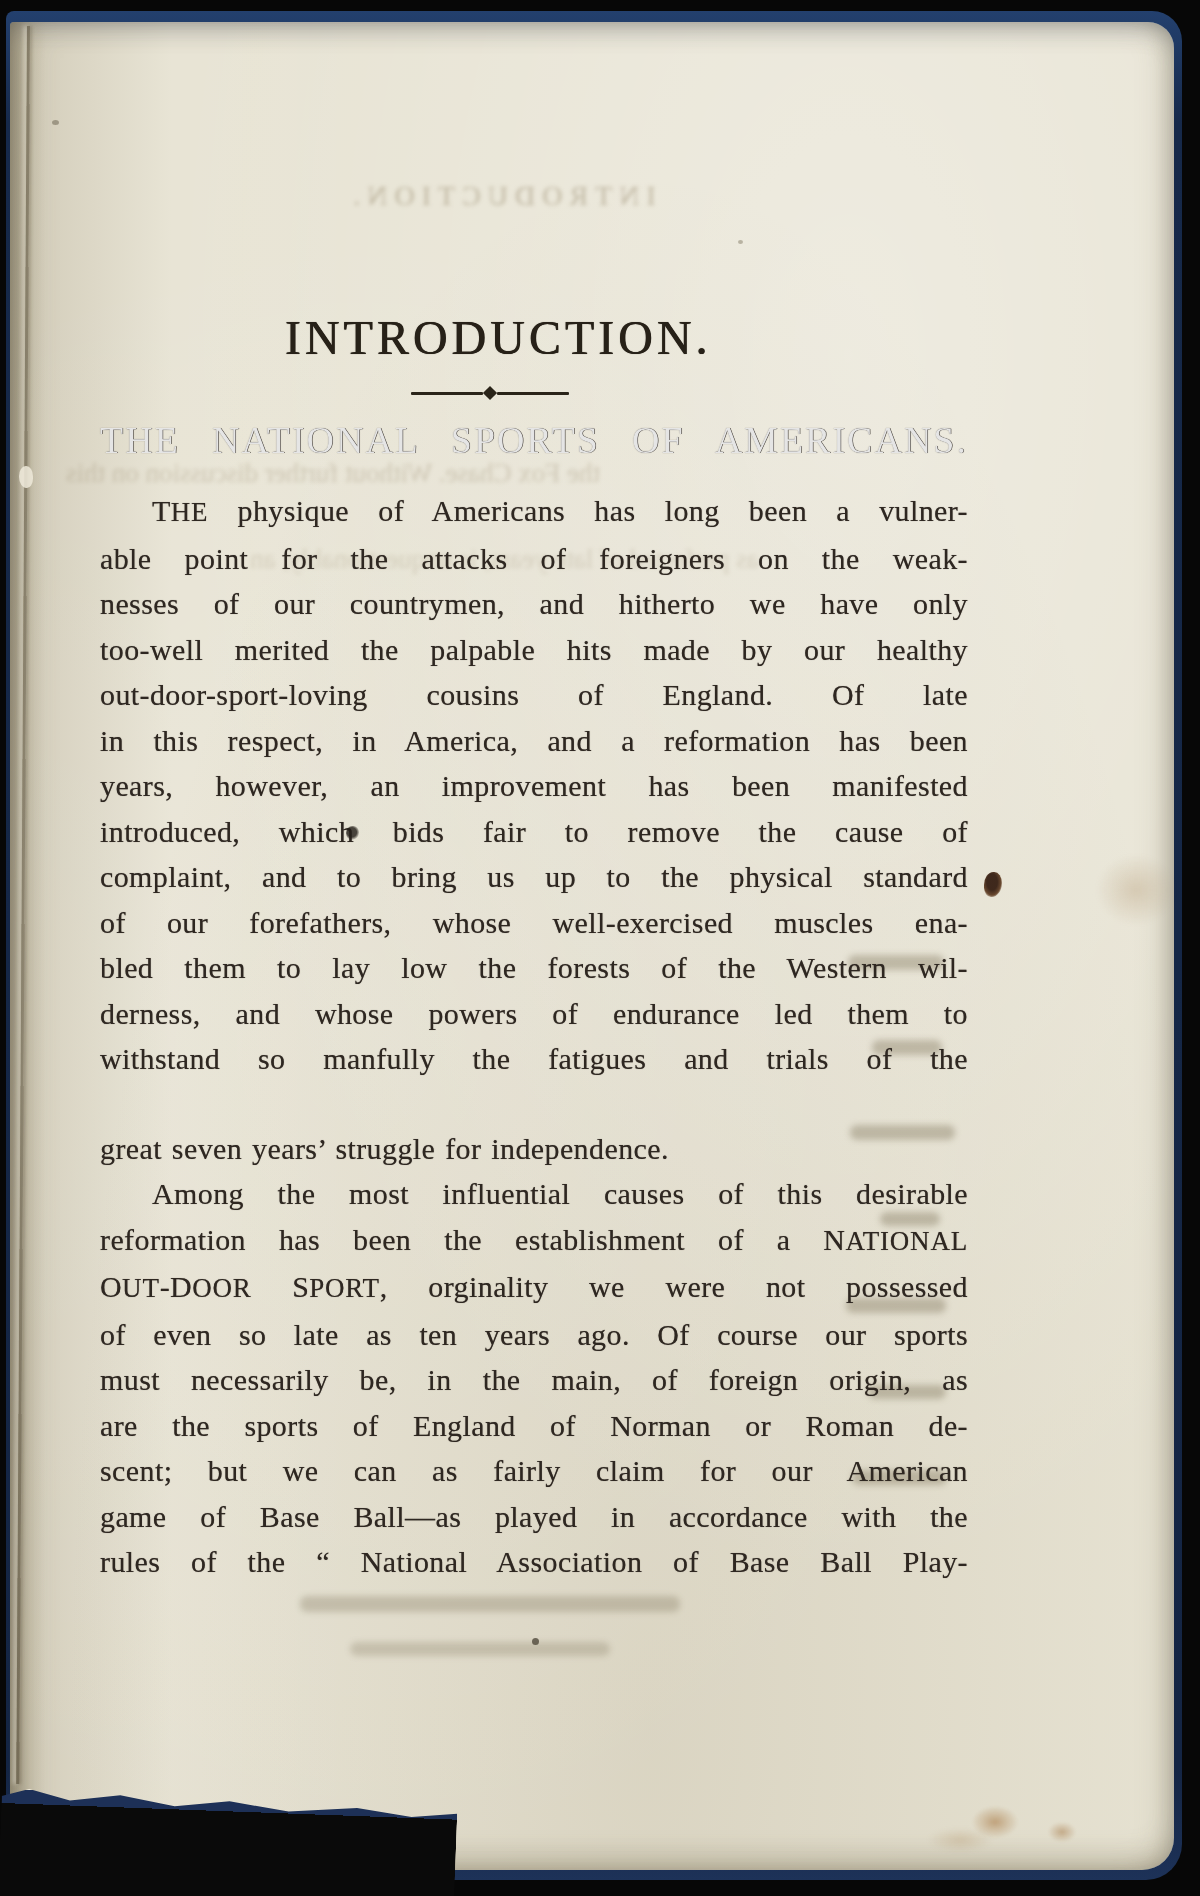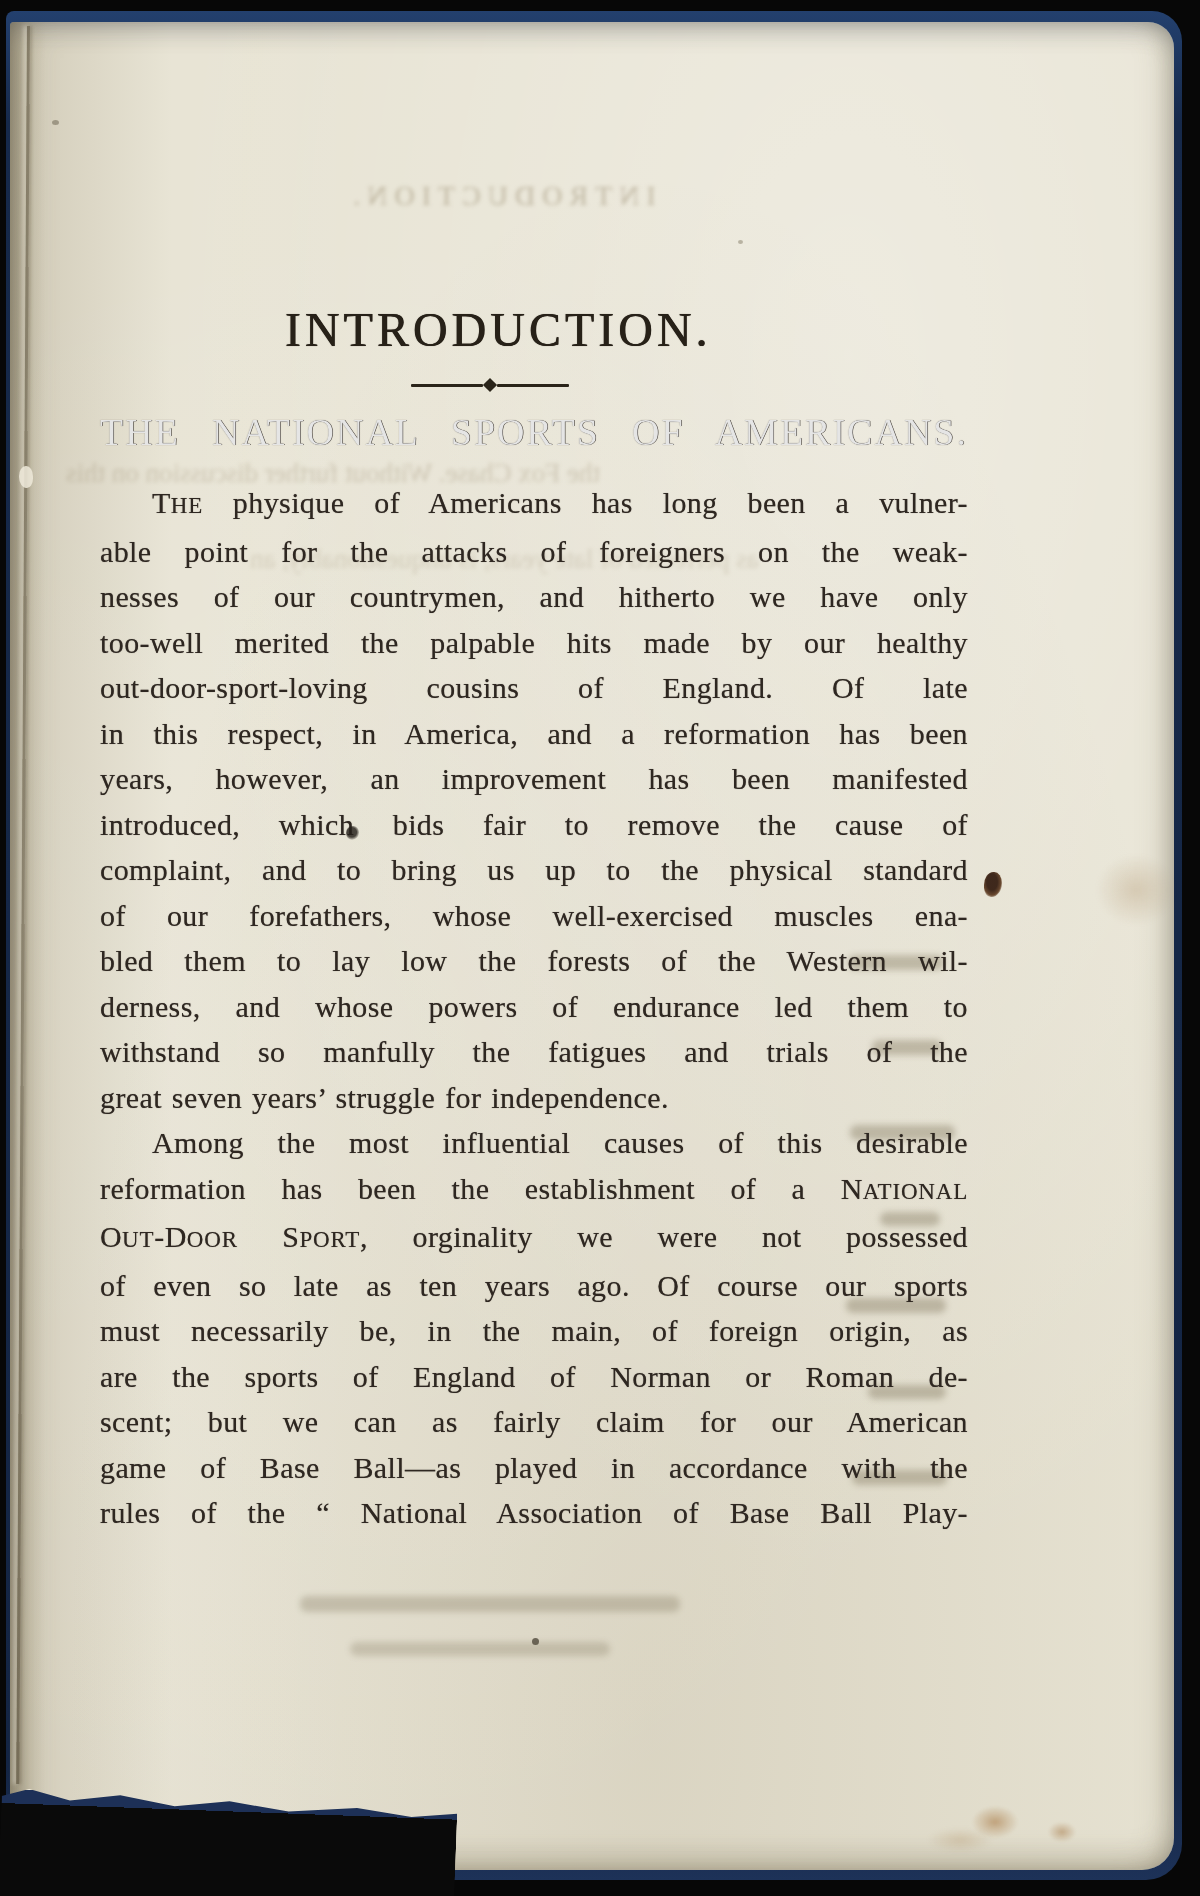--- a/index.html
+++ b/index.html
@@ -35,37 +35,37 @@
 
   
   .st{position:absolute;z-index:2;color:#97896c;transform:scaleX(-1);filter:blur(2px);
       white-space:nowrap;}
   .st-title{left:296px;top:180px;width:410px;font-size:28px;letter-spacing:7px;opacity:.52;text-align:center;}
   .st-a{left:66px;top:458px;font-size:27px;opacity:.34;}
   .st-b{left:250px;top:544px;font-size:27px;opacity:.26;}
   .sm{position:absolute;z-index:2;background:rgba(124,114,88,.38);filter:blur(3px);border-radius:7px;}
 
   
-  .text-col{position:absolute;left:100px;top:284px;width:868px;z-index:3;color:#2e2721;
+  .text-col{position:absolute;left:100px;top:292px;width:868px;z-index:3;color:#2e2721;
             text-shadow:0 0 .8px rgba(46,39,33,.6);}
   h1.title{margin:20px 72px 0 0;font-size:48px;line-height:52px;font-weight:normal;
            letter-spacing:4px;text-align:center;color:#272118;
            text-shadow:.6px 0 0 #272118, 0 0 1px rgba(39,33,24,.5);}
   .rule{margin:22px 0 0 311px;width:158px;height:14px;display:flex;align-items:center;}
   .rule .bar{flex:1;height:3px;background:#2a2419;border-radius:1px;}
   .rule .diamond{width:10px;height:10px;background:#2a2419;transform:rotate(45deg);margin:0 2px;}
   h2.heading{margin:20px 0 0 0;font-size:38px;line-height:40px;font-weight:normal;color:#e5e5e5;
              letter-spacing:2px;text-align:justify;text-align-last:justify;
              text-shadow:.5px 0 0 #2b2520, 0 0 1px rgba(43,37,32,.5);}
   .bodytext{margin-top:28px;font-size:30px;}
   .ln{line-height:45.5px;text-align:justify;text-align-last:justify;text-justify:inter-word;
       letter-spacing:.4px;word-spacing:2px;}
   .indent{padding-left:52px;}
-  .pend{text-align-last:left;}
-  .sc{font-size:23px;letter-spacing:.8px;}
+  .pend{text-align-last:left;margin-top:44px;}
+  .sc{font-size:27px;letter-spacing:.8px;}
 
   
   .ink-blot{position:absolute;left:346px;top:826px;width:13px;height:14px;z-index:4;opacity:.82;
             background:radial-gradient(circle at 45% 45%, #241f19 45%, rgba(36,31,25,0) 75%);
             border-radius:50% 45% 55% 50%;}
   .margin-blob{position:absolute;left:984px;top:872px;width:18px;height:25px;z-index:4;opacity:.92;
             background:radial-gradient(ellipse at 45% 40%, #30180c 38%, #5d3a20 62%, rgba(93,58,32,0) 80%);
             border-radius:55% 45% 60% 40%;}
   .tan-smudge{position:absolute;left:1096px;top:854px;width:80px;height:72px;z-index:2;
             background:radial-gradient(ellipse, rgba(168,138,96,.30), rgba(168,138,96,0) 70%);filter:blur(2px);}

